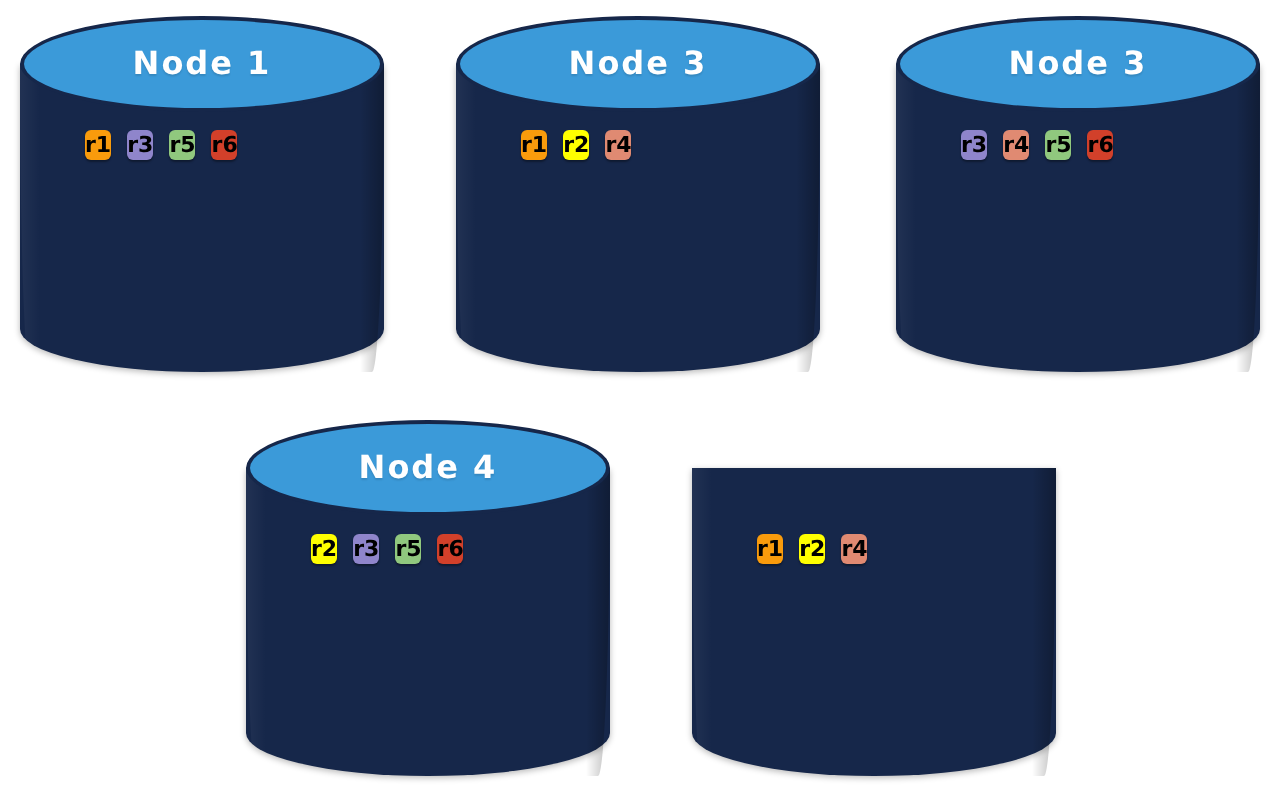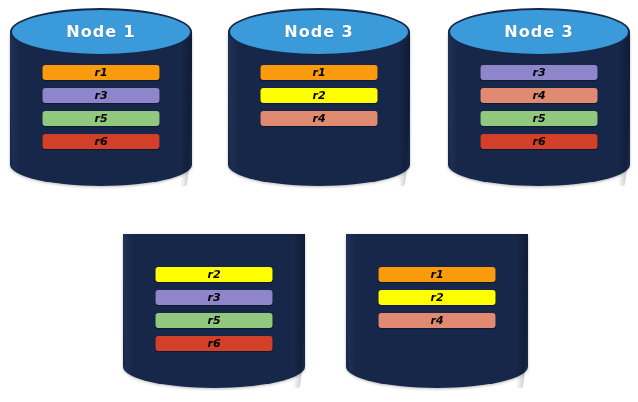--- a/index.html
+++ b/index.html
@@ -89,23 +89,22 @@
 
   
   .records {
     position: absolute;
     left: 50%;
     transform: translateX(-50%);
     top: 57px;
     width: 117px;
     z-index: 4;
     display: flex;
-    flex-direction: column;
+    flex-direction: row;
     gap: 8px;
-    font-style: italic;
   }
 
   .record-bar {
     height: 15px;
     border-radius: 3px;
     display: flex;
     align-items: center;
     justify-content: center;
     color: #000000;
     font-size: 11px;
@@ -161,20 +160,23 @@
     <div class="records">
       <div class="record-bar" style="background-color: rgb(143, 133, 203);">r3</div>
       <div class="record-bar" style="background-color: rgb(224, 138, 114);">r4</div>
       <div class="record-bar" style="background-color: rgb(144, 200, 126);">r5</div>
       <div class="record-bar" style="background-color: rgb(210, 64, 42);">r6</div>
     </div>
   </div>
 
   <div class="node" id="node-4">
     <div class="cyl-body"></div>
+    <div class="cyl-top">
+      <span class="node-label">Node  4</span>
+    </div>
     <div class="records">
       <div class="record-bar" style="background-color: rgb(255, 255, 0);">r2</div>
       <div class="record-bar" style="background-color: rgb(143, 133, 203);">r3</div>
       <div class="record-bar" style="background-color: rgb(144, 200, 126);">r5</div>
       <div class="record-bar" style="background-color: rgb(210, 64, 42);">r6</div>
     </div>
   </div>
 
   <div class="node" id="node-5">
     <div class="cyl-body"></div>

